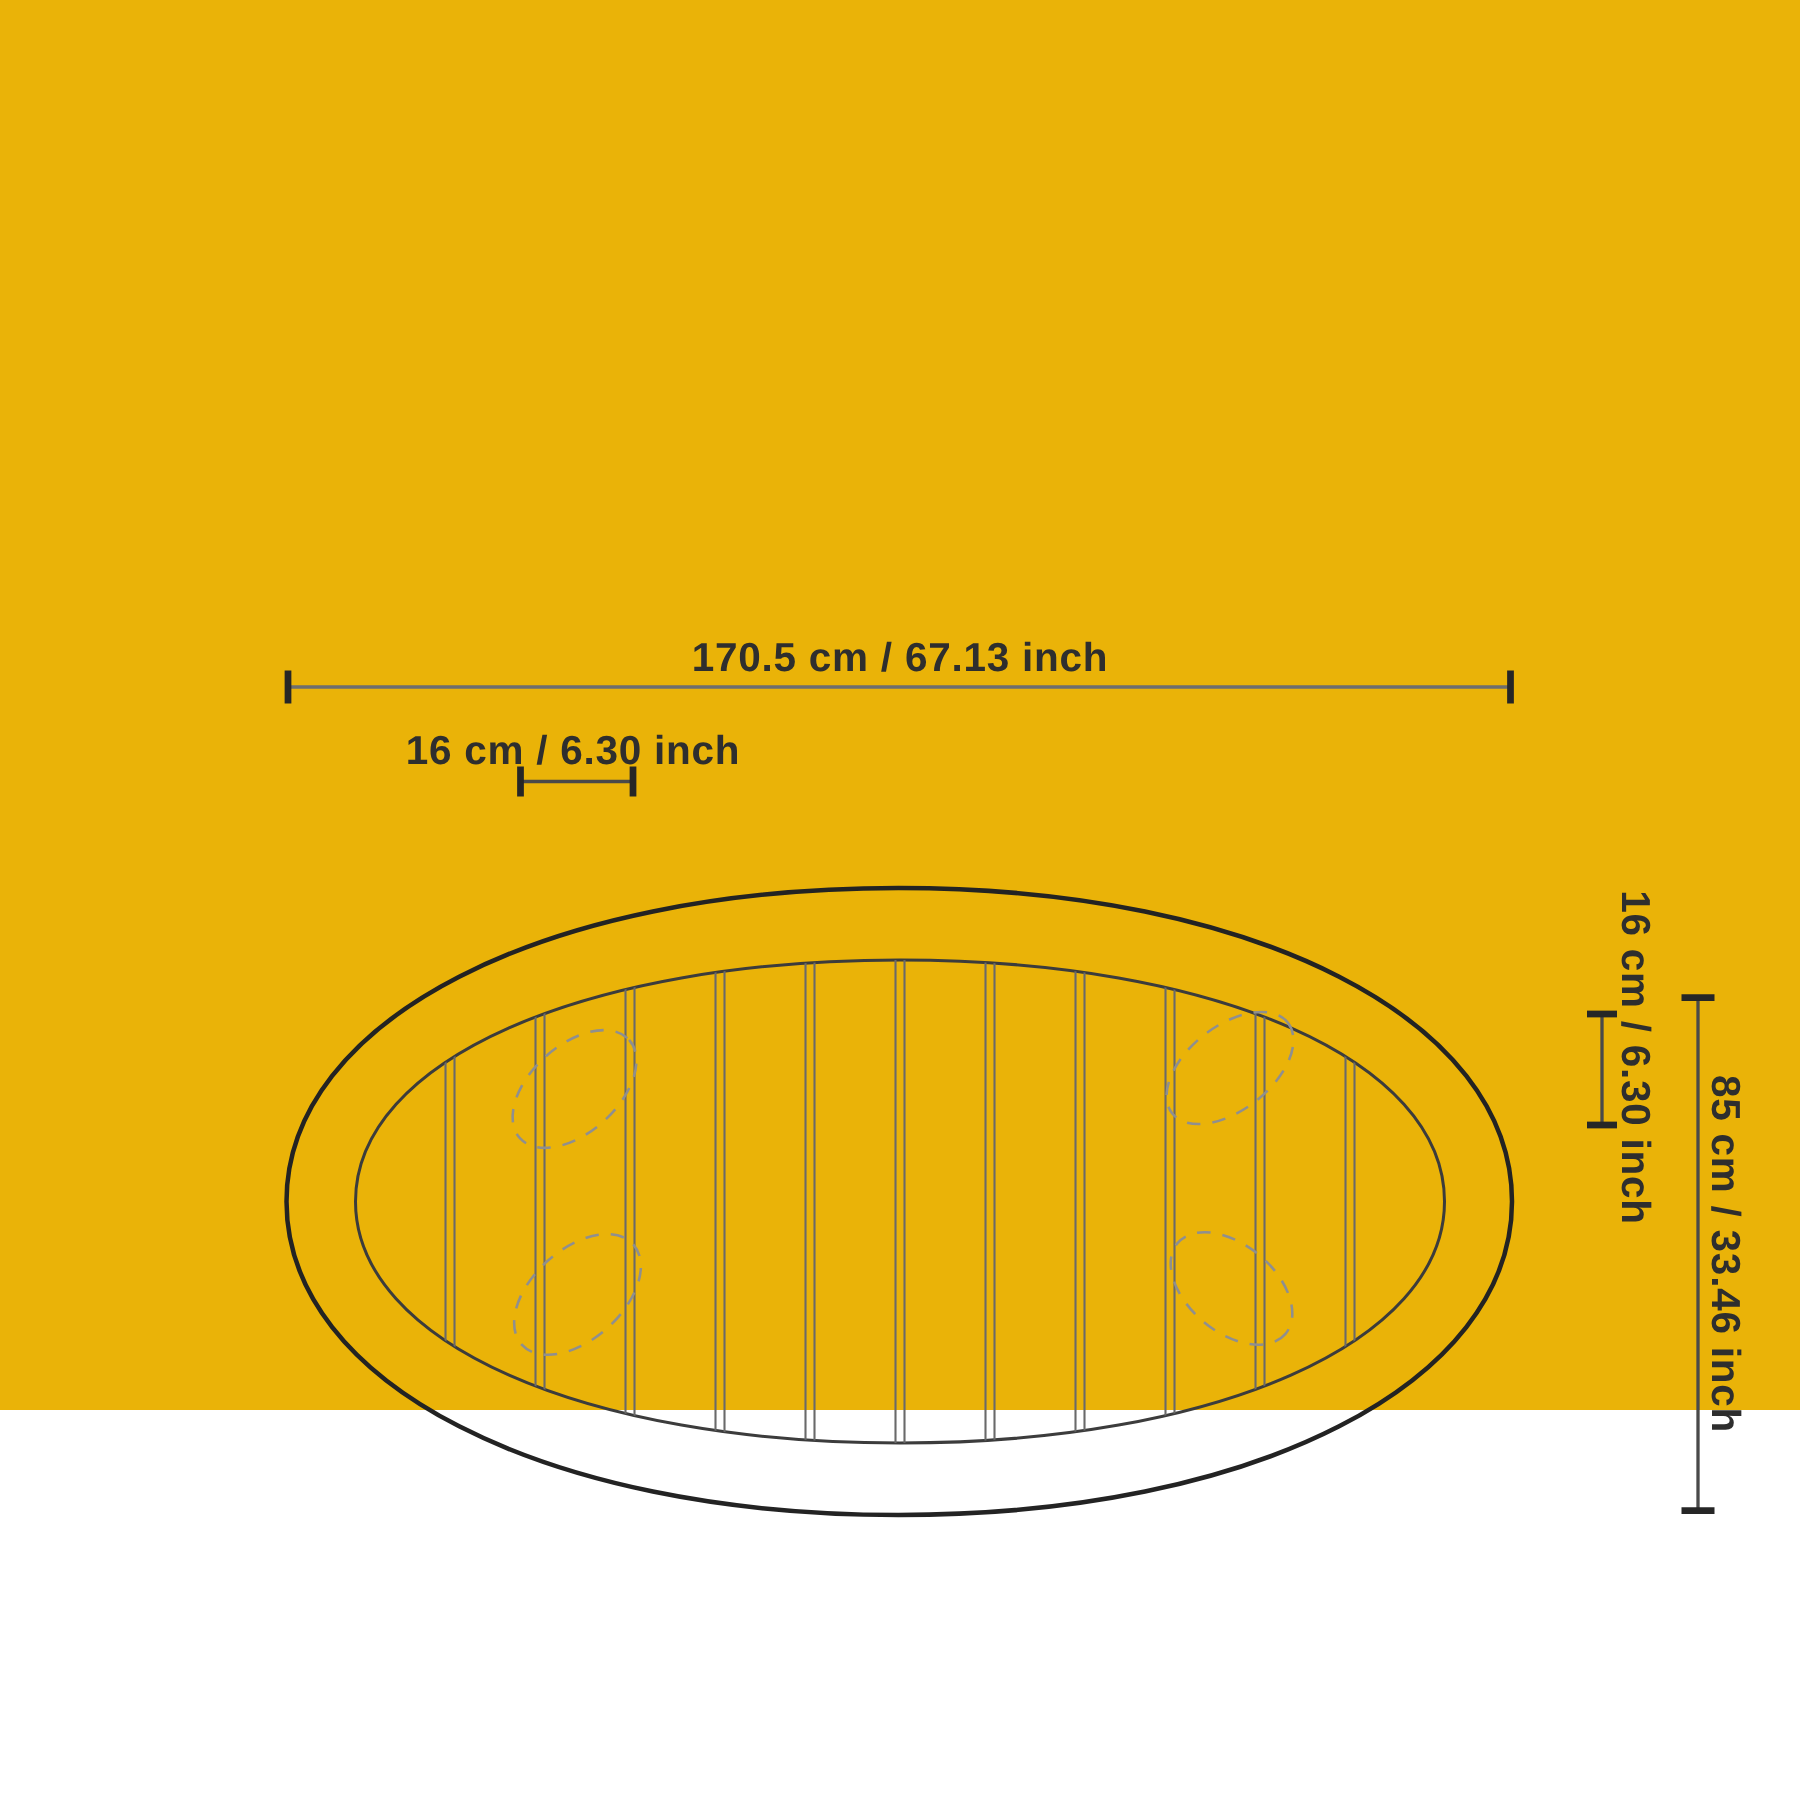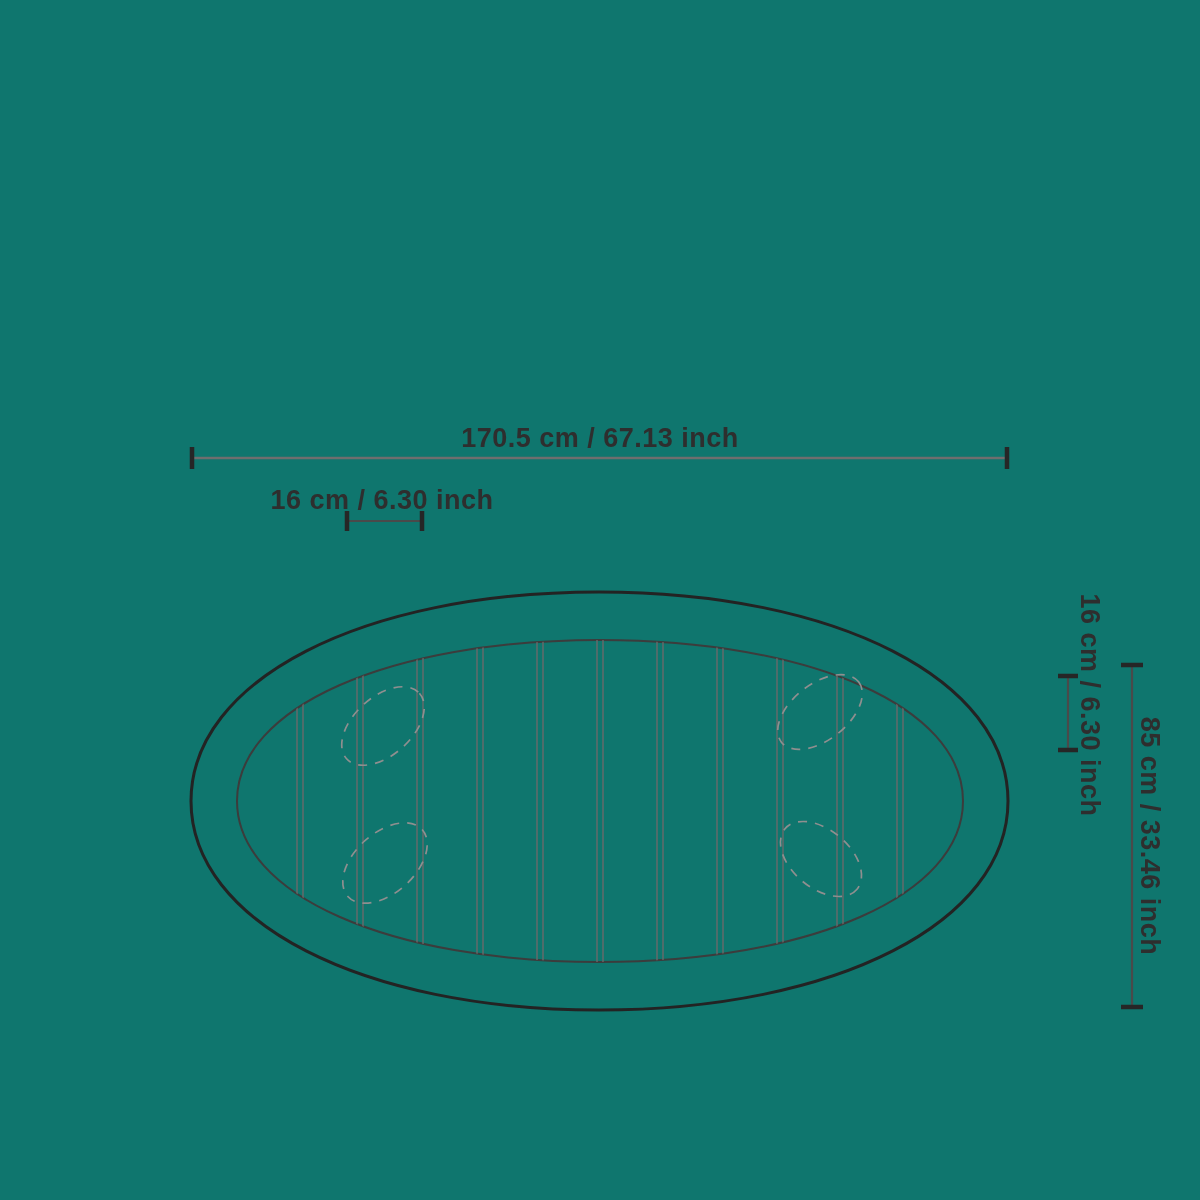--- a/index.html
+++ b/index.html
@@ -7,22 +7,22 @@
     padding: 0;
     background: #ffffff;
     width: 1200px;
     height: 1200px;
     overflow: hidden;
     font-family: "Liberation Sans", "DejaVu Sans", sans-serif;
   }
   .stage {
     position: relative;
     width: 1200px;
-    height: 1200px;
-    background: #0f766e;
+    height: 940px;
+    background: #eab308;
   }
   svg text {
     font-family: "Liberation Sans", "DejaVu Sans", sans-serif;
     font-weight: 600;
     font-size: 27px;
     fill: #2e2e2e;
     letter-spacing: 0.5px;
   }
   .dim-line   { stroke: #6e6e6e; stroke-width: 2.4; }
   .dim-line-v { stroke: #4a4a4a; stroke-width: 2.2; }

